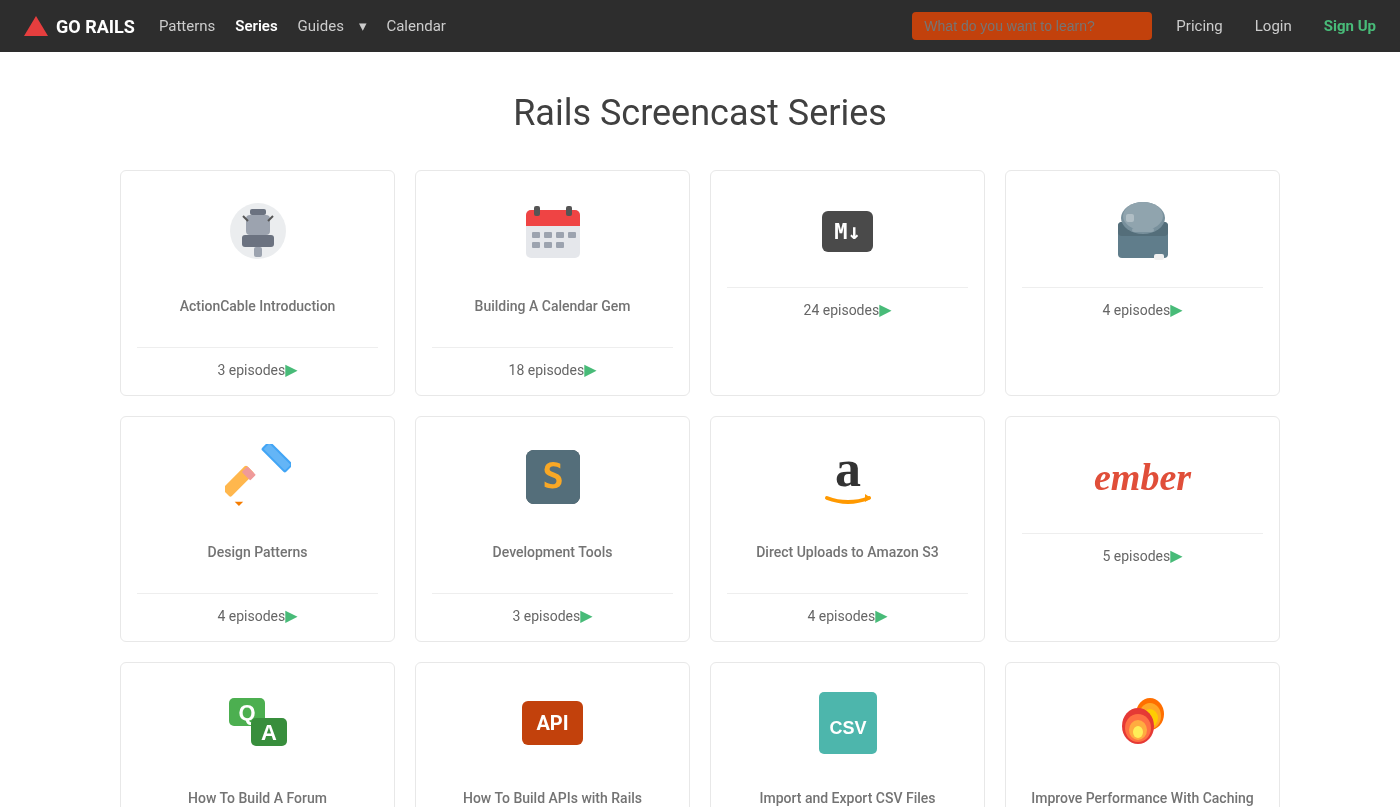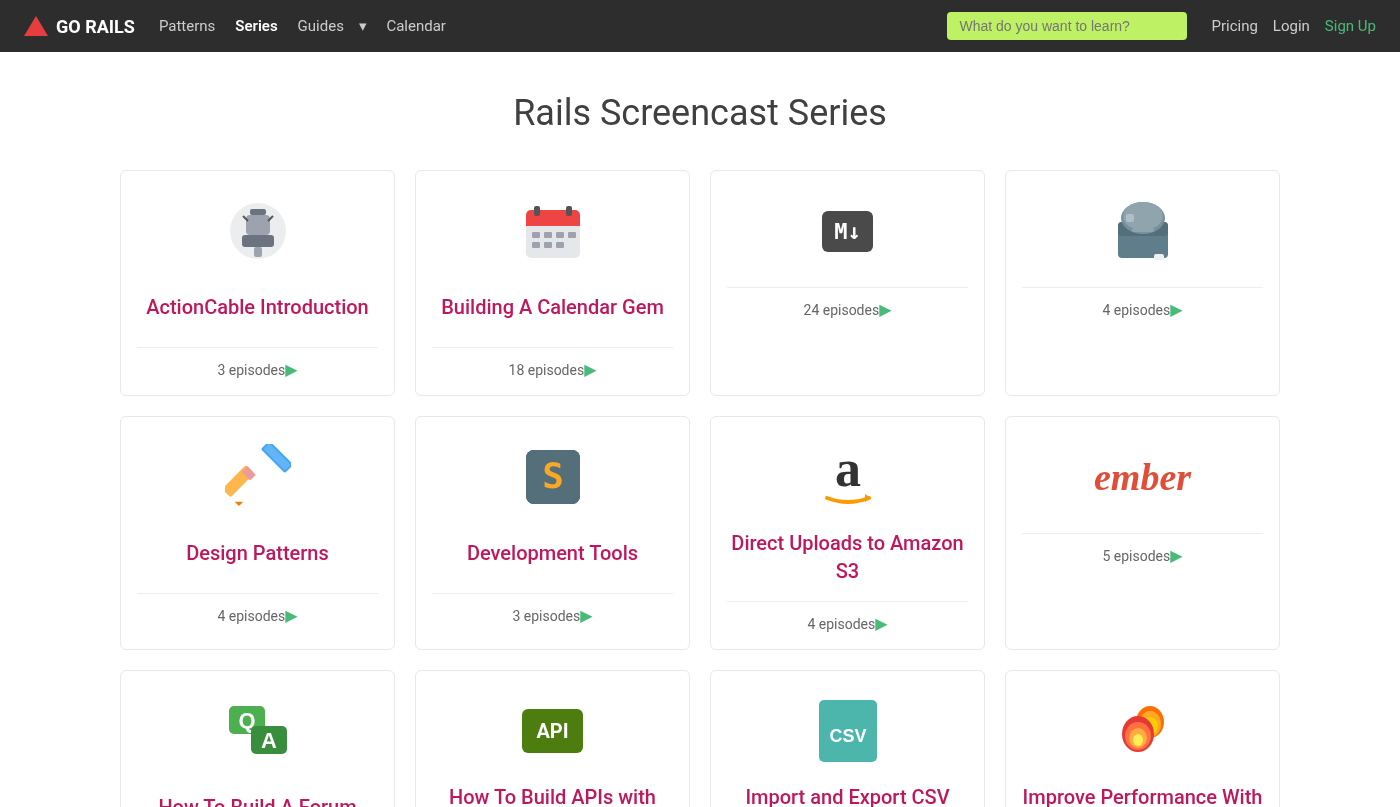--- a/index.html
+++ b/index.html
@@ -56,36 +56,36 @@
     }
     .nav-search {
       margin-left: auto;
     }
     .nav-search input {
       padding: 6px 12px;
       border-radius: 4px;
       border: none;
       width: 240px;
       font-size: 14px;
-      background: #bef264;
+      background: #c2410c;
     }
     .nav-actions {
       display: flex;
       align-items: center;
-      gap: 15px;
+      gap: 32px;
     }
     .nav-pricing, .nav-login {
       color: #ccc;
       font-size: 15px;
       text-decoration: none;
     }
     .nav-signup {
       color: #48bb78;
       font-size: 15px;
-      font-weight: 400;
+      font-weight: 700;
       text-decoration: none;
     }
 
     
     main {
       padding: 40px 20px;
       max-width: 1200px;
       margin: 0 auto;
     }
     h1 {
@@ -116,22 +116,22 @@
     }
     .series-icon {
       font-size: 56px;
       margin-bottom: 16px;
       height: 72px;
       display: flex;
       align-items: center;
       justify-content: center;
     }
     .series-title {
-      color: #be185d;
-      font-size: 20px;
+      color: #737373;
+      font-size: 14px;
       font-weight: 500;
       margin-bottom: 12px;
       line-height: 1.4;
       min-height: 48px;
       display: flex;
       align-items: center;
       justify-content: center;
     }
     .series-footer {
       display: flex;
@@ -158,21 +158,21 @@
       font-family: monospace;
     }
     .icon-ember {
       color: #e04e39;
       font-style: italic;
       font-size: 38px;
       font-weight: 700;
       font-family: Georgia, serif;
     }
     .icon-api {
-      background: #4d7c0f;
+      background: #c2410c;
       color: #fff;
       font-size: 20px;
       font-weight: 700;
       padding: 10px 14px;
       border-radius: 6px;
     }
   </style>
 </head>
 <body>
 

